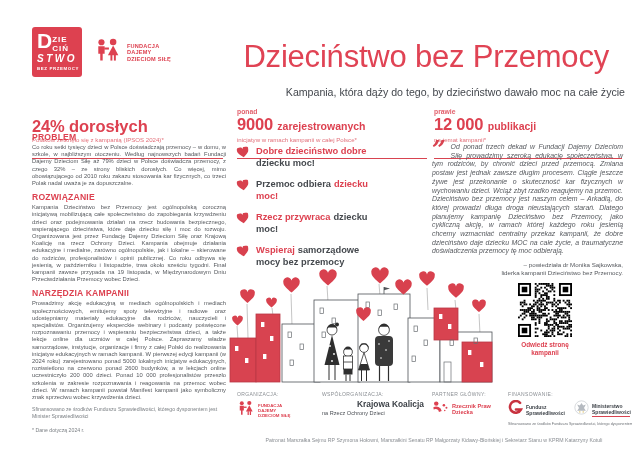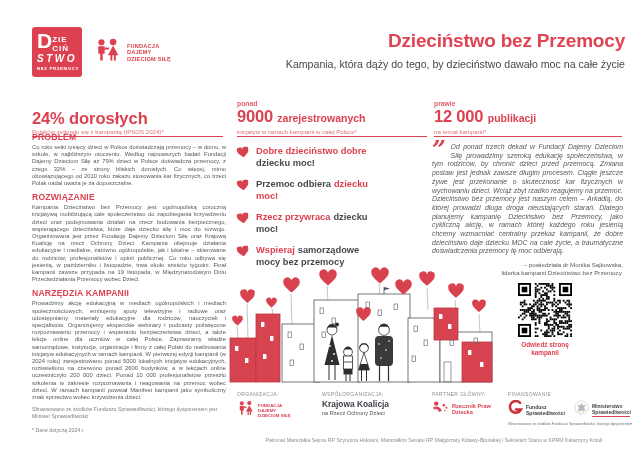--- a/index.html
+++ b/index.html
@@ -11,25 +11,25 @@
   .logo-sq .row1{display:flex;align-items:flex-start;line-height:1;}
   .logo-sq .bigD{font-size:21px;font-weight:bold;line-height:19px;}
   .logo-sq .small-col{font-size:8px;font-weight:bold;letter-spacing:1px;line-height:9px;margin-top:4px;}
   .logo-sq .stwo{font-size:10px;font-weight:bold;letter-spacing:2.5px;line-height:11px;font-style:italic;}
   .logo-sq .tagline{font-size:4.4px;font-weight:bold;letter-spacing:0.6px;margin-top:2px;}
 
   .fdds{position:absolute;left:94px;top:38px;display:flex;align-items:center;gap:5px;}
   .fdds .fdds-name{width:46px;font-size:5.6px;font-weight:bold;color:#dd4150;line-height:6.5px;letter-spacing:0.2px;}
 
   .title-block{position:absolute;left:225px;top:28px;width:400px;text-align:right;}
-  .title-block h1{margin:0;font-size:19px;line-height:26px;font-weight:bold;color:#e04354;letter-spacing:-0.2px;}
+  .title-block h1{margin:16px;font-size:31px;line-height:26px;font-weight:normal;color:#e04354;letter-spacing:-0.2px;}
   .title-block .subtitle{margin:4px 0 0 0;font-size:10.6px;color:#43474d;}
 
   
-  .stat{position:absolute;top:92px;height:43px;display:flex;flex-direction:column;justify-content:flex-end;border-bottom:1.6px solid #d84350;padding-bottom:1px;box-sizing:content-box;}
+  .stat{position:absolute;top:100px;height:43px;display:flex;flex-direction:column;justify-content:flex-end;border-bottom:1.6px solid #d84350;padding-bottom:15px;box-sizing:content-box;}
   .stat .prefix{font-size:6.8px;font-weight:bold;color:#e2606c;line-height:8px;}
   .stat .headline{line-height:17px;white-space:nowrap;}
   .stat .value{font-size:16.5px;font-weight:bold;color:#dd4150;letter-spacing:-0.2px;}
   .stat .unit{font-size:10.5px;font-weight:bold;color:#dd4150;}
   .stat .unit.big{font-size:16.5px;}
   .stat .caption{font-size:6.1px;color:#e2707a;line-height:7.5px;margin-top:1px;}
   .stat1{left:32px;width:191px;}
   .stat2{left:237px;width:190px;}
   .stat3{left:434px;width:188px;}
 
@@ -63,21 +63,21 @@
   .qr-block svg{width:54px;height:54px;display:block;margin:0 auto;}
   .qr-cap{margin-top:4px;font-size:6.4px;font-weight:bold;color:#dd4150;line-height:7.6px;}
 
   
   .p-label{font-size:5px;color:#8a8e93;letter-spacing:0.4px;margin-bottom:3px;white-space:nowrap;}
   .partner{position:absolute;top:391px;}
   .p-org{left:237px;width:80px;}
   .p-org .lrow{display:flex;align-items:center;gap:3px;}
   .p-org .pname{width:36px;font-size:4.4px;font-weight:bold;color:#dd4150;line-height:5.2px;}
   .p-koal{left:322px;width:102px;}
-  .p-koal .kname{font-size:8.4px;font-weight:bold;color:#3d4248;line-height:9px;}
+  .p-koal .kname{font-size:8.4px;font-weight:bold;color:#3d4248;line-height:9px;text-align:right;}
   .p-koal .ksub{font-size:5.6px;color:#4a4e54;margin-top:1px;}
   .p-rpd{left:432px;width:72px;}
   .p-rpd .lrow{display:flex;align-items:center;gap:3px;}
   .p-rpd .pname{width:42px;font-size:5.6px;font-weight:bold;color:#dd4150;line-height:6.4px;}
   .p-fin{left:508px;width:124px;}
   .p-fin .lrow{display:flex;align-items:flex-start;gap:10px;}
   .p-fin .unit-l{display:flex;align-items:center;gap:3px;}
   .p-fin .pname{width:38px;font-size:5px;font-weight:bold;color:#3d4248;line-height:6px;}
   .p-fin .pname.underl{border-bottom:1px solid #d84350;padding-bottom:1px;}
   .p-fin .fin-note{margin-top:3px;font-size:3.7px;color:#6d7176;white-space:nowrap;overflow:hidden;}

